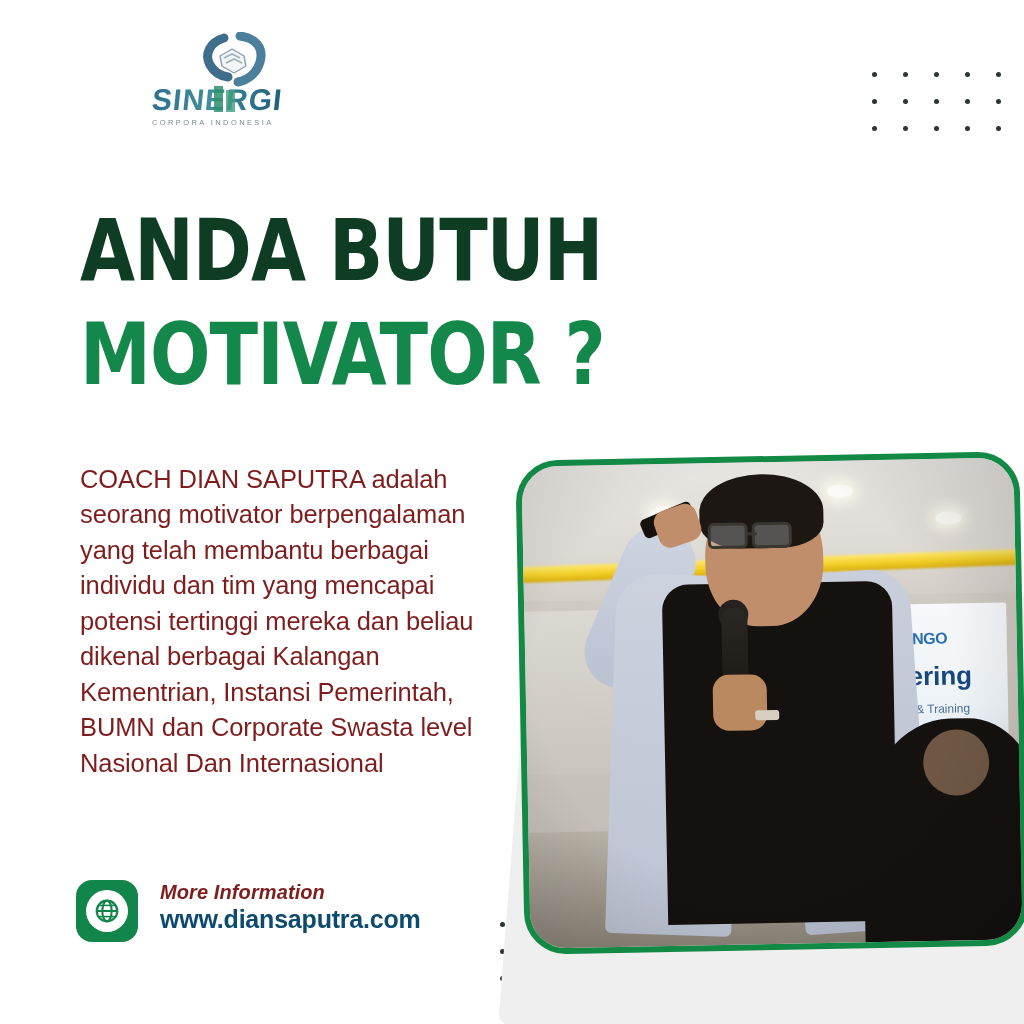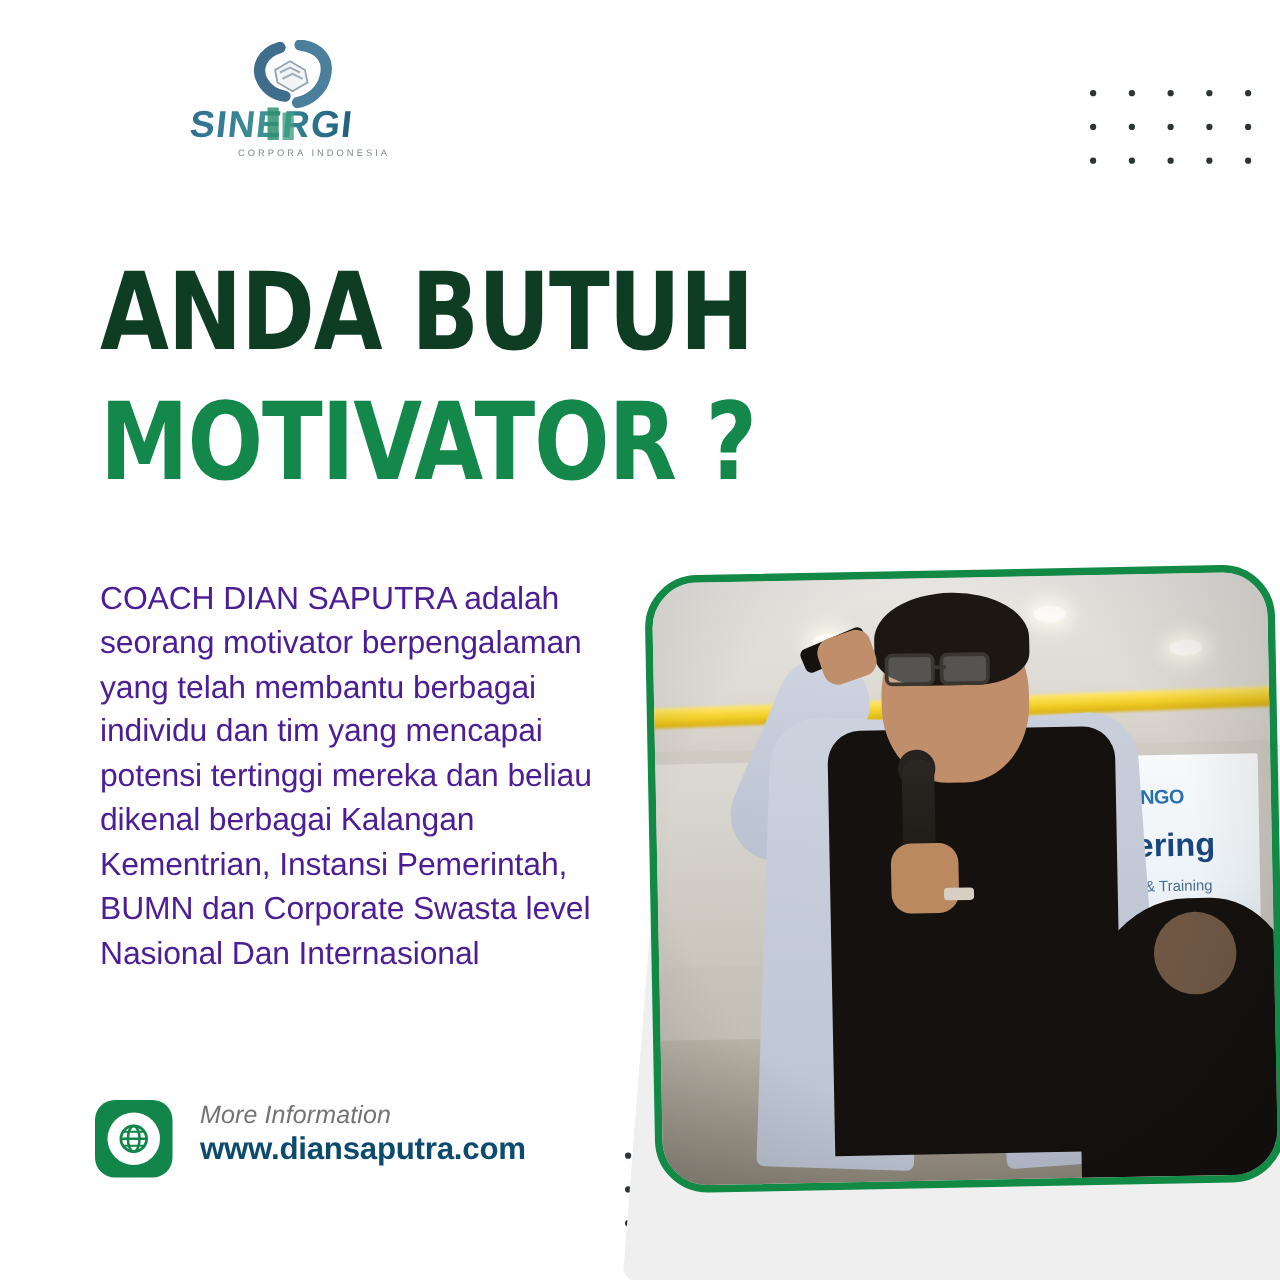--- a/index.html
+++ b/index.html
@@ -12,21 +12,21 @@
   }
 
   
   #logo { position:absolute; left:152px; top:32px; width:160px; height:104px; }
   #logo .mark { position:absolute; left:42px; top:0; width:78px; height:58px; }
   #logo .wordmark {
     position:absolute; left:0; top:50px; width:160px; height:36px;
   }
   #logo .tagline {
     position:absolute; left:0; top:86px; width:160px;
-    text-align:right;
+    text-align:left;
     font-size:7.5px; letter-spacing:2.4px; color:#7d8a92;
     font-family:"Liberation Sans", sans-serif;
   }
 
   
   .dotgrid { position:absolute; display:grid; gap:22px 26px; }
   .dotgrid .dot { width:5px; height:5px; background:#2d3436; border-radius:50%; }
   #dotgrid-top { left:872px; top:72px; grid-template-columns:repeat(5,5px); grid-template-rows:repeat(3,5px); }
   #dotgrid-bottom { left:500px; top:922px; grid-template-columns:repeat(5,5px); grid-template-rows:repeat(3,5px); }
 
@@ -43,37 +43,37 @@
     white-space:nowrap;
   }
   #headline .line1 { color:#0e3d24; }
   #headline .line2 { color:#14874a; margin-top:20px; }
 
   
   #description {
     position:absolute; left:80px; top:462px; width:420px;
     font-size:25.5px;
     line-height:1.39;
-    color:#4c1d95;
+    color:#7f1d1d;
     letter-spacing:-0.1px;
   }
 
   
   #contact { position:absolute; left:76px; top:880px; display:flex; align-items:flex-start; }
   #contact .badge {
     width:62px; height:62px; border-radius:16px; background:#11854a;
     display:flex; align-items:center; justify-content:center; flex:0 0 auto;
   }
   #contact .badge .disc {
     width:42px; height:42px; border-radius:50%; background:#ffffff;
     display:flex; align-items:center; justify-content:center;
   }
   #contact .lines { margin-left:22px; padding-top:1px; }
   #contact .more {
-    font-style:italic; font-weight:normal; font-size:20px; color:#737373;
+    font-style:italic; font-weight:bold; font-size:20px; color:#7f1d1d;
     letter-spacing:0.1px;
   }
   #contact .site, #contact .phone {
     font-weight:bold; font-size:25px; color:#0c4a6e; letter-spacing:-0.2px;
     line-height:1.24;
   }
 
   
   #gray-shape {
     position:absolute; left:498px; top:596px; width:560px; height:430px;

